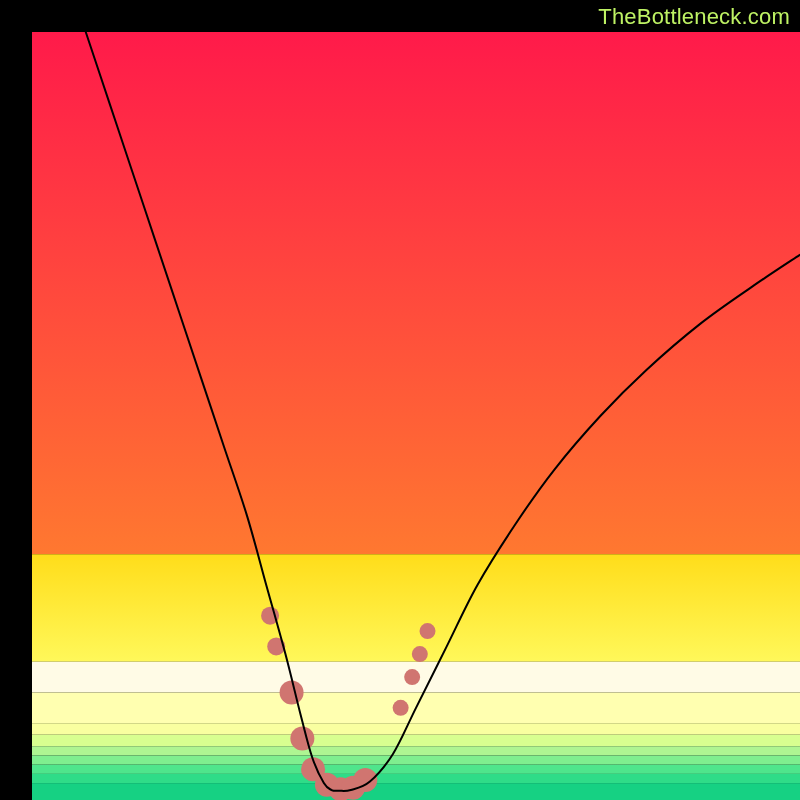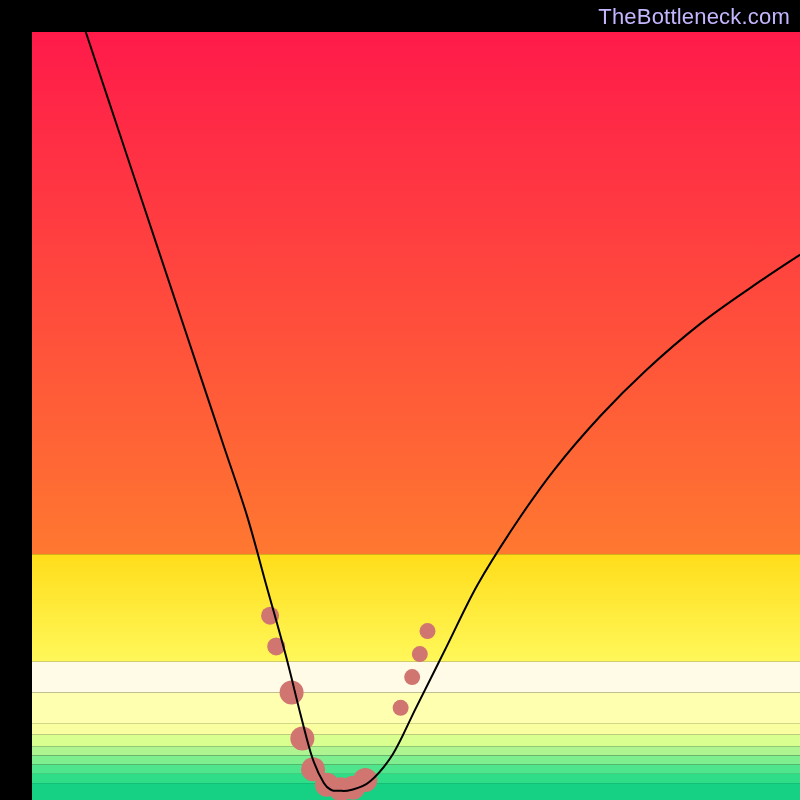--- a/index.html
+++ b/index.html
@@ -14,21 +14,21 @@
   .outer {
     width: 800px;
     height: 800px;
     background: #000;
     position: relative;
   }
   .watermark {
     position: absolute;
     top: 4px;
     right: 10px;
-    color: #c4b5fd;
+    color: #bef264;
     font-size: 22px;
     font-weight: 500;
     z-index: 10;
     letter-spacing: 0.2px;
   }
   svg {
     display: block;
   }
 </style>
 </head>

